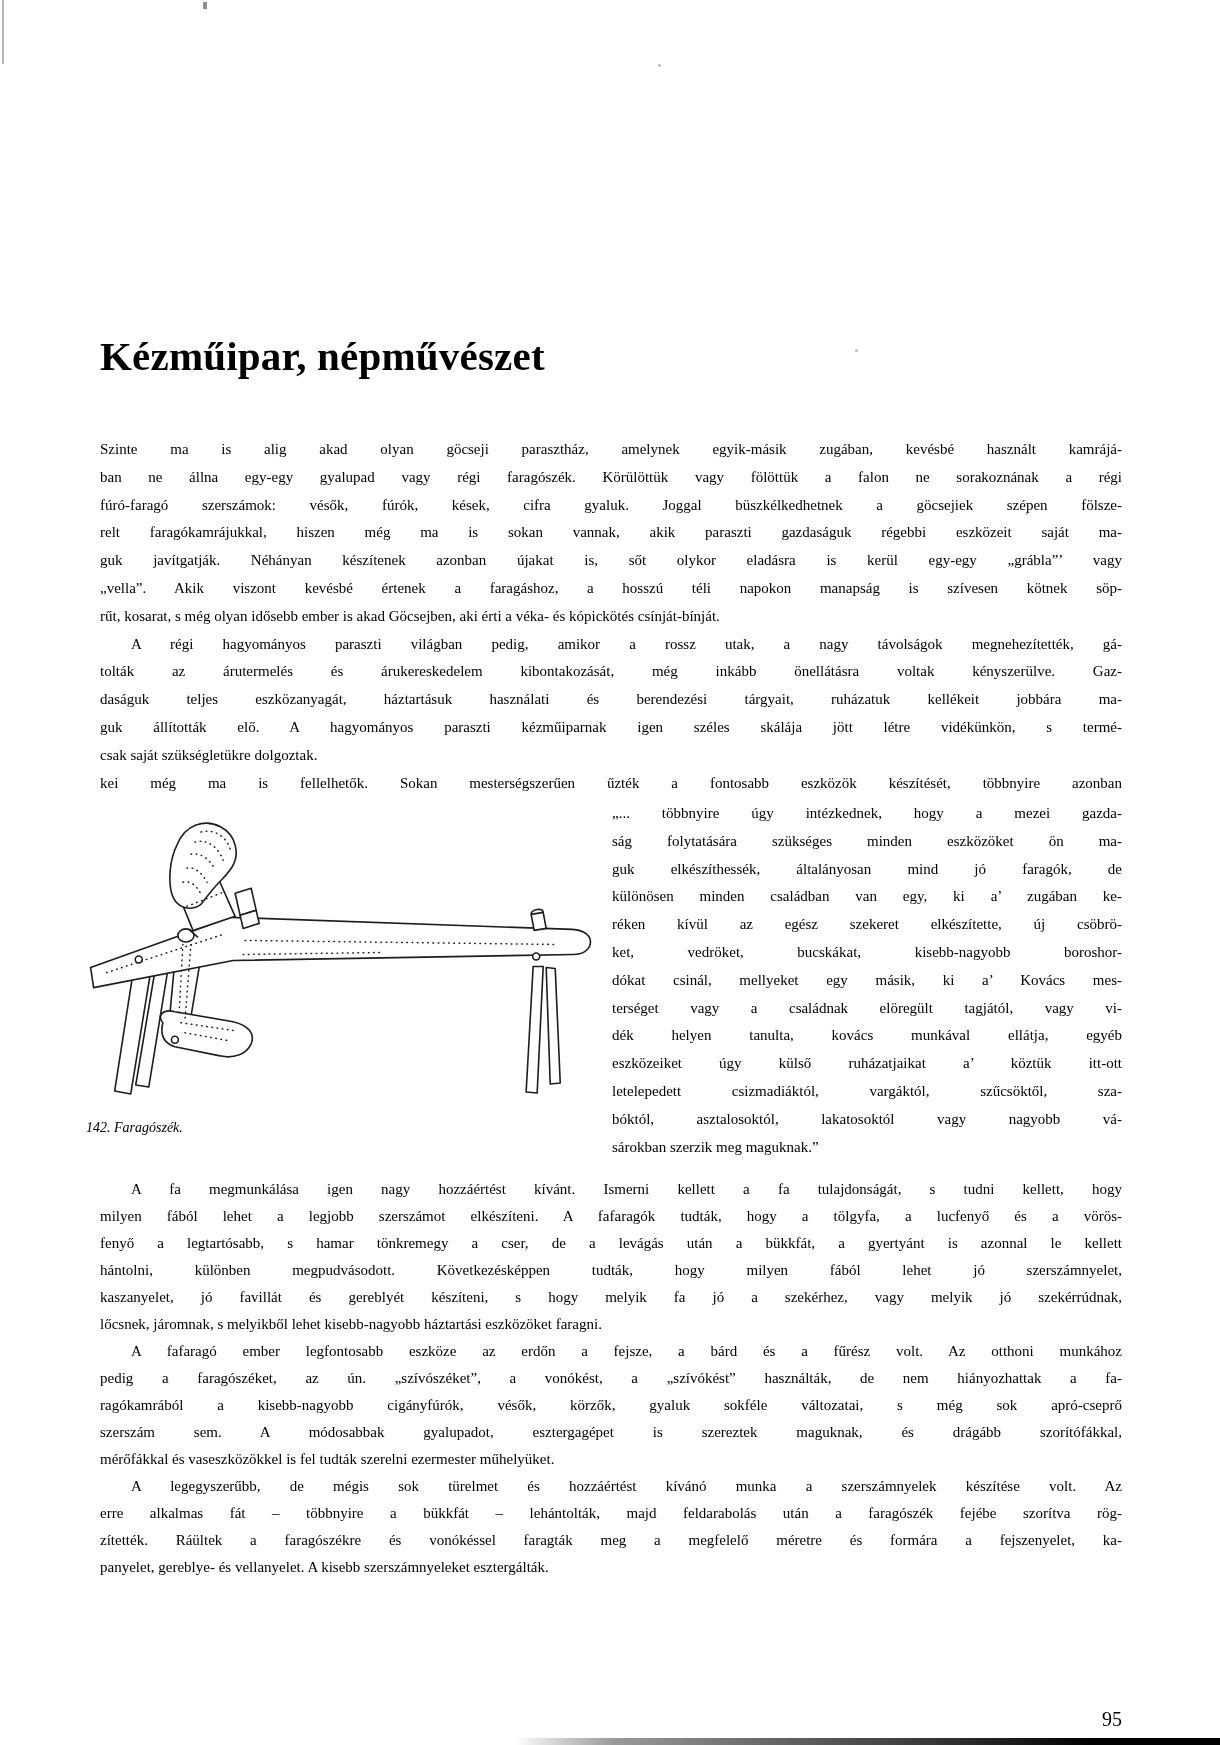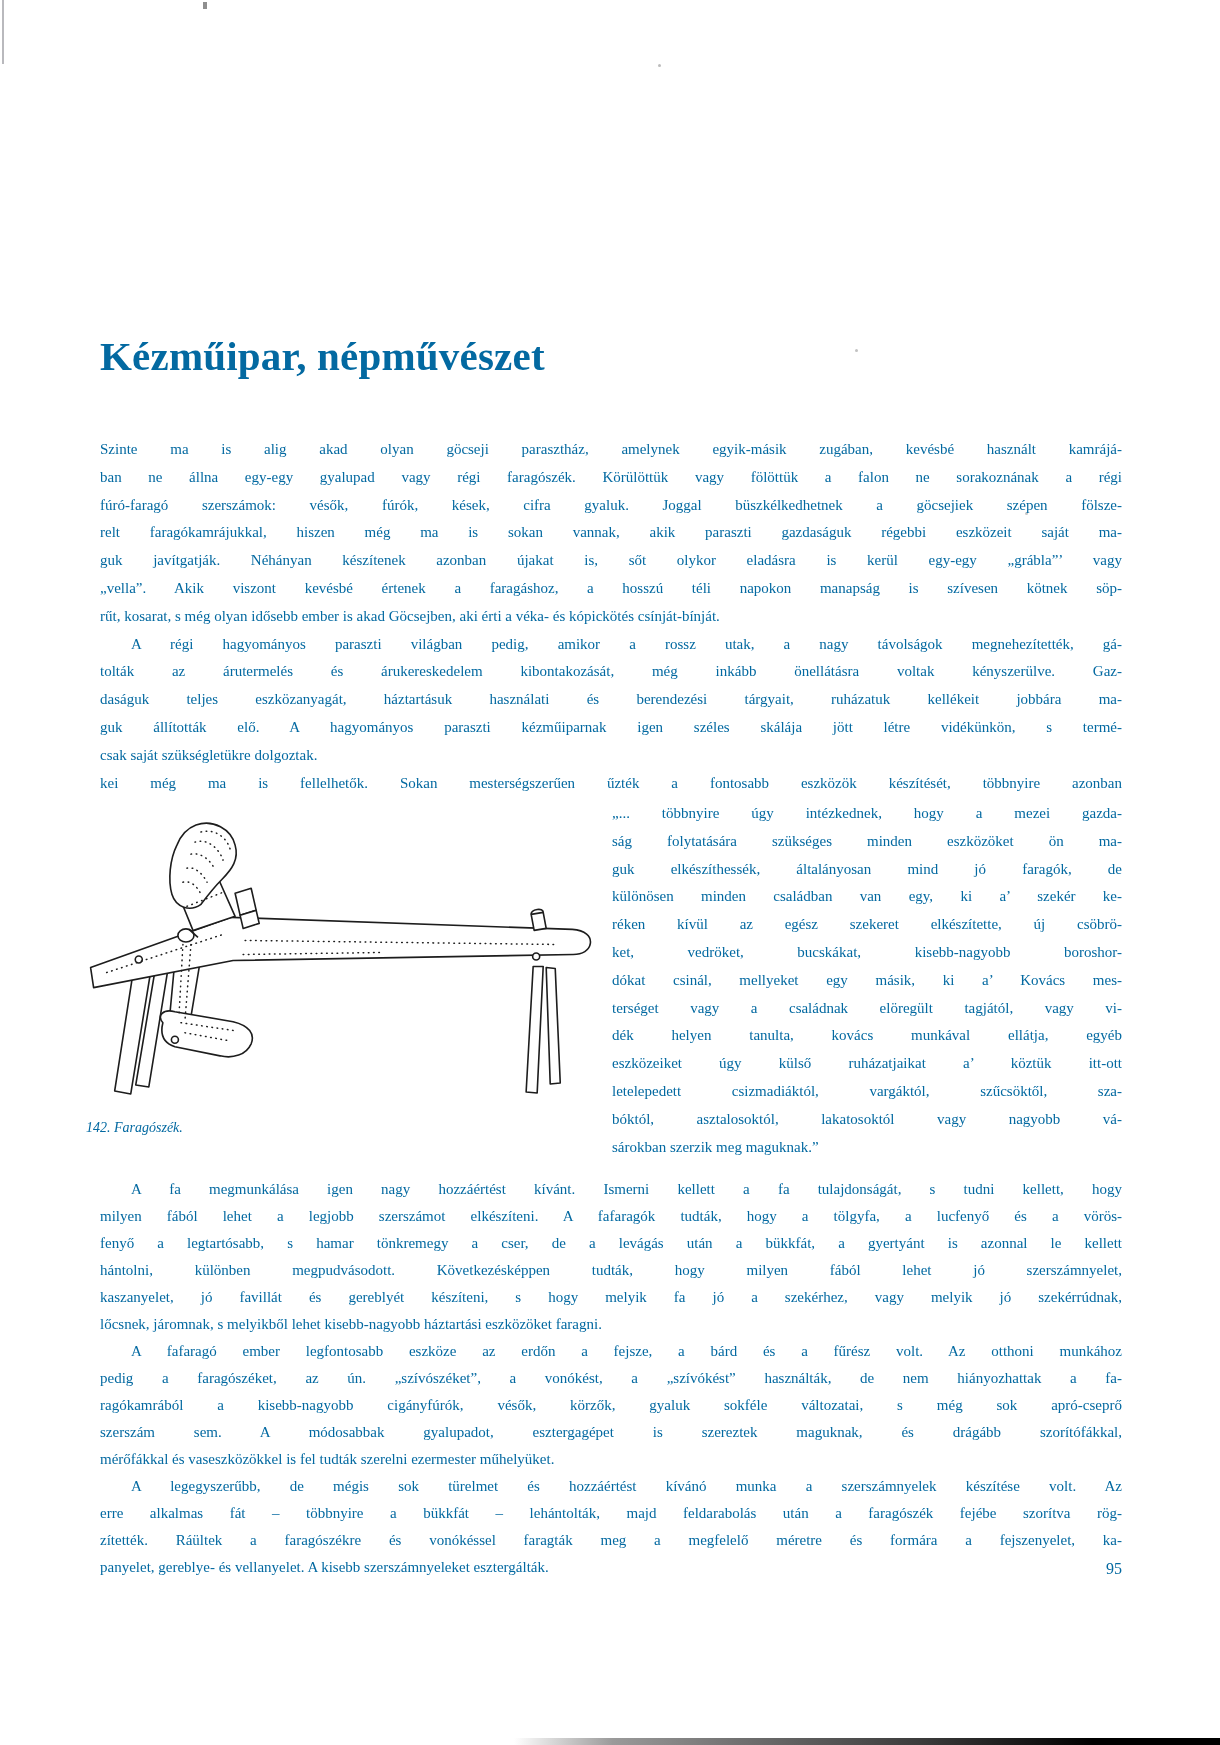--- a/index.html
+++ b/index.html
@@ -1,18 +1,18 @@
 <!DOCTYPE html>
 <html lang="hu"><head>
 <meta charset="utf-8">
 <style>
   html,body{margin:0;padding:0;background:#ffffff;}
   .page{
     position:relative;width:1220px;height:1745px;background:#ffffff;
-    font-family:"Liberation Serif","DejaVu Serif",serif;color:#0369a1;
+    font-family:"Liberation Serif","DejaVu Serif",serif;color:#000000;
     overflow:hidden;
   }
   
   .edge-line{position:absolute;left:2px;top:0;width:2px;height:64px;background:#b9b9bd;}
   .speck{position:absolute;background:#8f8f8f;}
   .speck.s1{left:203px;top:2px;width:4px;height:7px;}
   .speck.s2{left:658px;top:64px;width:3px;height:3px;opacity:.6;border-radius:50%;}
   .speck.s3{left:855px;top:349px;width:3px;height:3px;opacity:.55;border-radius:50%;}
   .speck.s4{left:1025px;top:512px;width:3px;height:3px;opacity:.5;border-radius:50%;}
   .bottom-bar{
@@ -35,21 +35,21 @@
   .ln{
     overflow:hidden;text-align:justify;text-align-last:justify;
   }
   .ln::after{content:"";display:inline-block;width:100%;}
   .ln.last{text-align-last:left;}
   .ln.last::after{content:none;}
   .ind{text-indent:31px;}
   
   .figure{position:absolute;left:82px;top:816px;width:528px;height:286px;}
   .caption{position:absolute;left:86px;top:1120px;font-size:14px;font-style:italic;}
-  .pagenum{position:absolute;right:98px;top:1560px;font-size:16px;text-align:right;}
+  .pagenum{position:absolute;right:98px;top:1708px;font-size:20px;text-align:right;}
 </style>
 </head>
 <body>
 
 <div class="page">
 
   <div class="edge-line"></div>
   <div class="speck s1"></div>
   <div class="speck s2"></div>
   <div class="speck s3"></div>
@@ -120,21 +120,21 @@
       <path d="M98,206 L152,214"></path>
       <path d="M102,216 L146,224"></path>
     </g>
   </svg>
   <div class="caption">142. Faragószék.</div>
 
   <div class="block" id="col-right">
     <div class="ln">„... többnyire úgy intézkednek, hogy a mezei gazda-</div>
     <div class="ln">ság folytatására szükséges minden eszközöket ön ma-</div>
     <div class="ln">guk elkészíthessék, általányosan mind jó faragók, de</div>
-    <div class="ln">különösen minden családban van egy, ki a’ szekér ke-</div>
+    <div class="ln">különösen minden családban van egy, ki a’ zugában ke-</div>
     <div class="ln">réken kívül az egész szekeret elkészítette, új csöbrö-</div>
     <div class="ln">ket, vedröket, bucskákat, kisebb-nagyobb boroshor-</div>
     <div class="ln">dókat csinál, mellyeket egy másik, ki a’ Kovács mes-</div>
     <div class="ln">terséget vagy a családnak elöregült tagjától, vagy vi-</div>
     <div class="ln">dék helyen tanulta, kovács munkával ellátja, egyéb</div>
     <div class="ln">eszközeiket úgy külső ruházatjaikat a’ köztük itt-ott</div>
     <div class="ln">letelepedett csizmadiáktól, vargáktól, szűcsöktől, sza-</div>
     <div class="ln">bóktól, asztalosoktól, lakatosoktól vagy nagyobb vá-</div>
     <div class="ln last">sárokban szerzik meg maguknak.”</div>
   </div>

